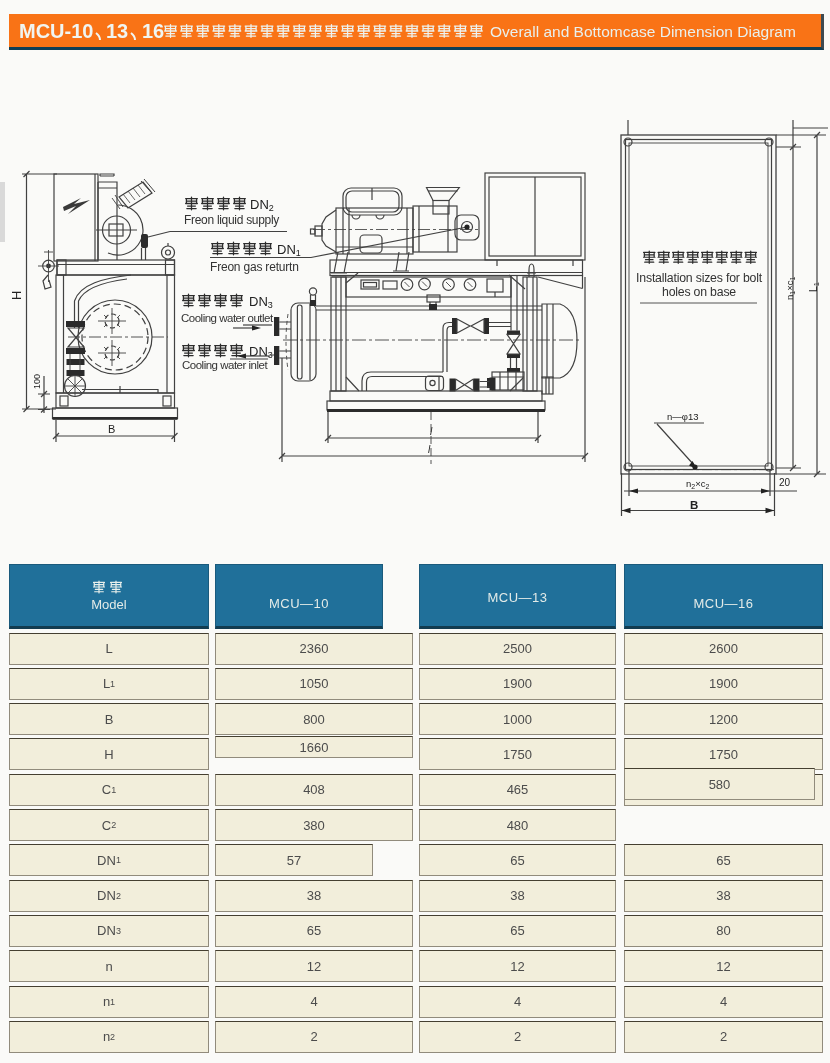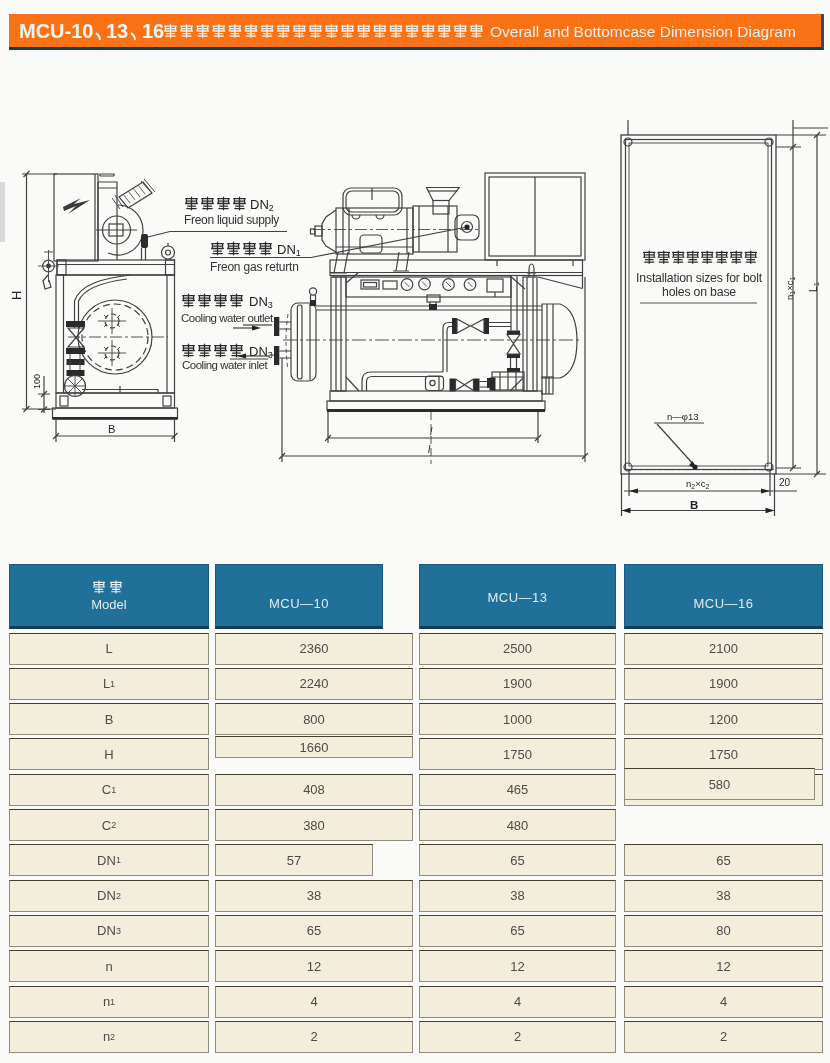--- a/index.html
+++ b/index.html
@@ -502,24 +502,24 @@
     </svg>
     <div style="margin-top:2px">Model</div>
   </div>
 <div class="hcell" style="left:215px;top:564px;width:168px;height:65px;padding-top:16px;letter-spacing:0.5px">MCU—10</div>
 <div class="hcell" style="left:419px;top:564px;width:197px;height:65px;padding-top:4px;letter-spacing:0.5px">MCU—13</div>
 <div class="hcell" style="left:624px;top:564px;width:199px;height:65px;padding-top:16px;letter-spacing:0.5px">MCU—16</div>
 
 <div class="cell" style="left:9px;top:632.5px;width:200px;height:32px">L</div>
 <div class="cell" style="left:215px;top:632.5px;width:198px;height:32px">2360</div>
 <div class="cell" style="left:419px;top:632.5px;width:197px;height:32px">2500</div>
-<div class="cell" style="left:624px;top:632.5px;width:199px;height:32px">2100</div>
+<div class="cell" style="left:624px;top:632.5px;width:199px;height:32px">2600</div>
 
 <div class="cell" style="left:9px;top:667.8px;width:200px;height:32px">L<sub>1</sub></div>
-<div class="cell" style="left:215px;top:667.8px;width:198px;height:32px">2240</div>
+<div class="cell" style="left:215px;top:667.8px;width:198px;height:32px">1050</div>
 <div class="cell" style="left:419px;top:667.8px;width:197px;height:32px">1900</div>
 <div class="cell" style="left:624px;top:667.8px;width:199px;height:32px">1900</div>
 
 <div class="cell" style="left:9px;top:703.1px;width:200px;height:32px">B</div>
 <div class="cell" style="left:215px;top:703.1px;width:198px;height:32px">800</div>
 <div class="cell" style="left:419px;top:703.1px;width:197px;height:32px">1000</div>
 <div class="cell" style="left:624px;top:703.1px;width:199px;height:32px">1200</div>
 
 <div class="cell" style="left:9px;top:738.4px;width:200px;height:32px">H</div>
 <div class="cell" style="left:215px;top:736px;width:198px;height:22px">1660</div>

